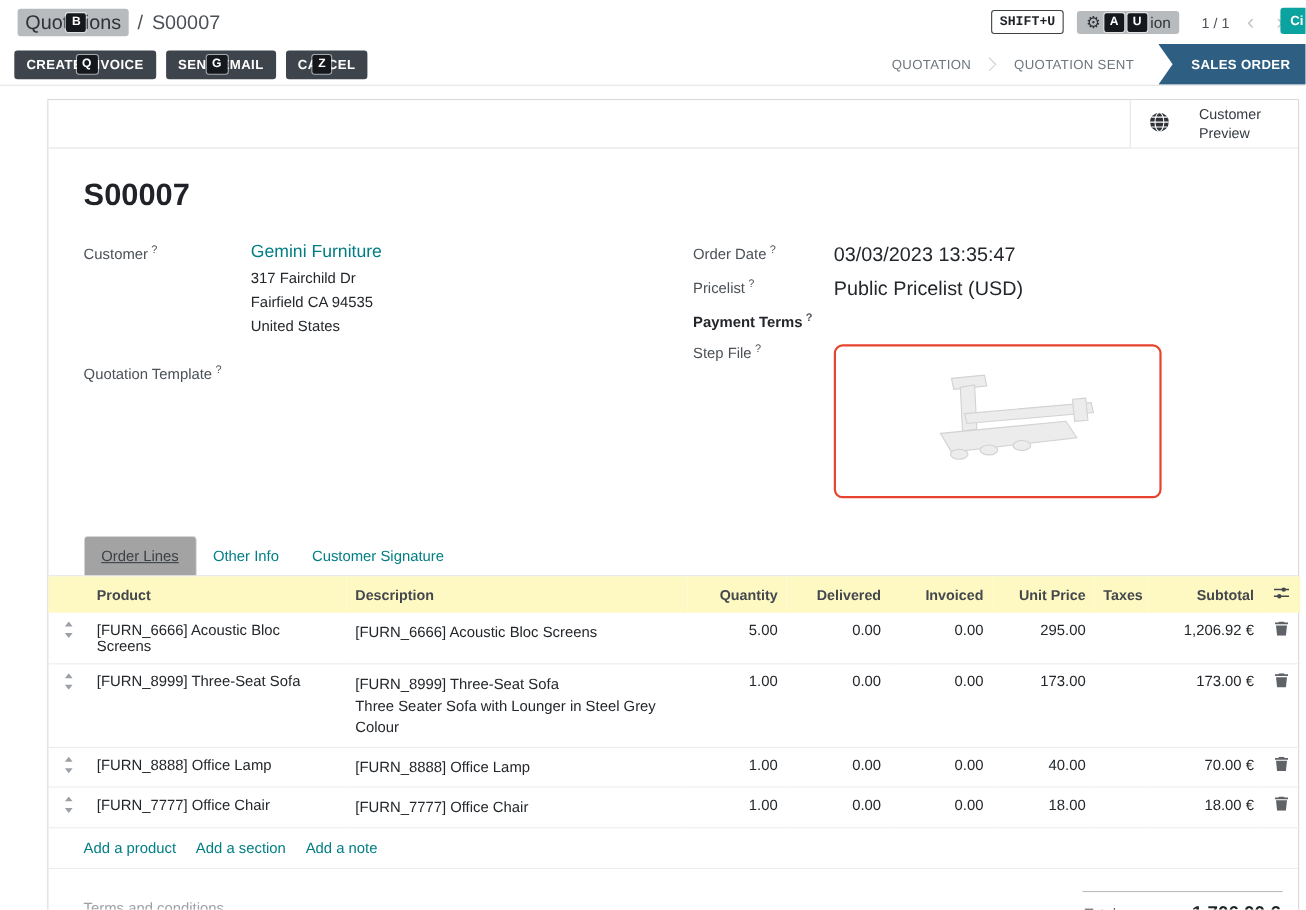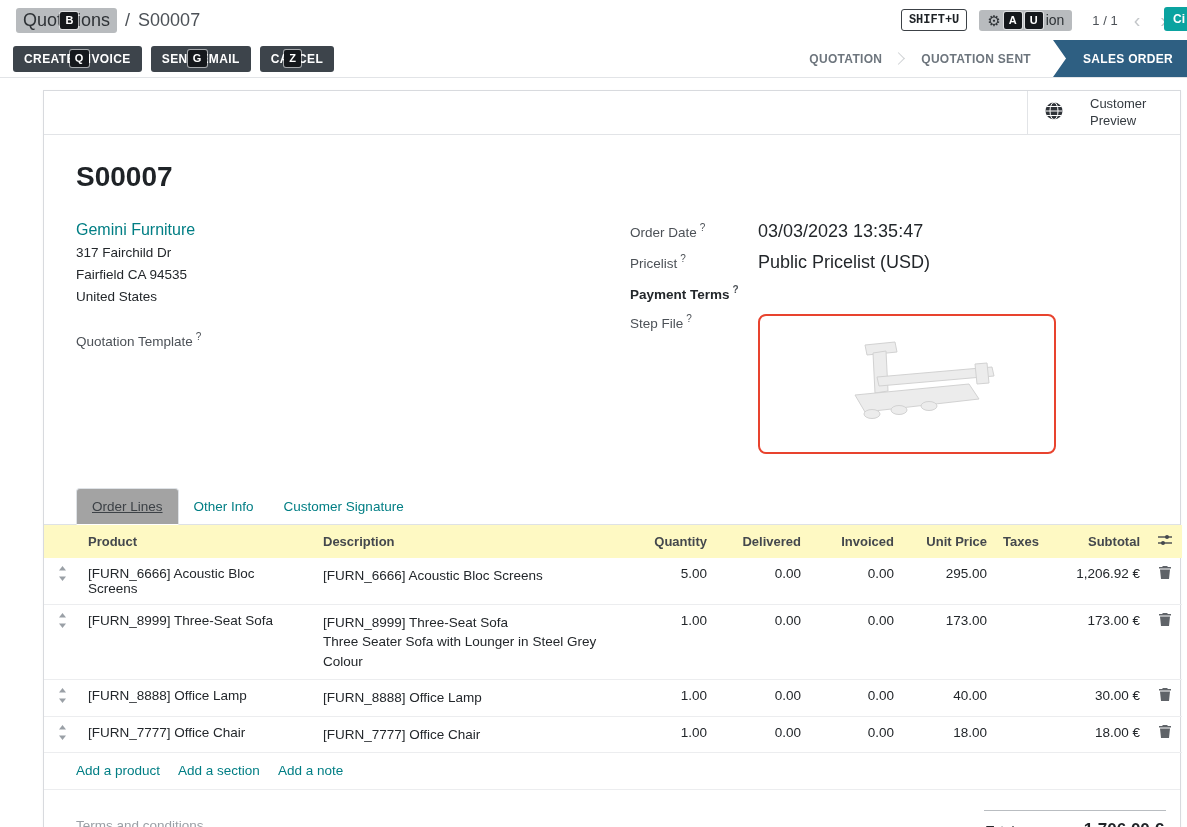--- a/index.html
+++ b/index.html
@@ -42,21 +42,21 @@
     position:relative; background:#3d444b; color:#fff; border:none; border-radius:3px;
     height:26px; padding:0 11px; font-size:12px; font-weight:bold; letter-spacing:.4px;
     font-family:inherit; cursor:pointer;
   }
   .btn-hint { position:absolute; top:4px; }
   .hint-q { left:44%; } .hint-g { left:37%; } .hint-z { left:33%; }
 
   .statusbar { display:flex; align-items:center; height:100%; flex-shrink:0; margin-right:-56px; }
   .stage {
     display:flex; align-items:center; height:100%; padding:0 18px;
-    font-size:12px; font-weight:700; letter-spacing:.3px; color:#6d757d; cursor:pointer;
+    font-size:12px; font-weight:400; letter-spacing:.3px; color:#6d757d; cursor:pointer;
   }
   .stage-sep { width:9px; height:9px; border-top:1px solid #cfd2d5; border-right:1px solid #cfd2d5; transform:rotate(45deg); margin:0 0 0 -6px; }
   .stage-active {
     background:#2e5f82; color:#fff; font-weight:bold; padding:0 70px 0 30px; margin-left:4px;
     clip-path:polygon(0 0, 100% 0, 100% 100%, 0 100%, 13px 50%);
   }
 
   
   .content { padding:12px 6px 0 43px; }
   .sheet { background:#fff; border:1px solid #d8dade; min-height:736px; box-shadow:0 1px 3px rgba(0,0,0,.04); }
@@ -197,20 +197,23 @@
         </button>
       </div>
 
       <div class="head-pad">
         <h1 class="title">S00007</h1>
 
         <div class="field-grid">
 
           <div class="fcol-left">
             <div class="frow">
+              <div class="flabel">
+                <span>Customer</span><sup class="help">?</sup>
+              </div>
               <div>
                 <a class="flink">Gemini Furniture</a>
                 <div class="address">317 Fairchild Dr
 Fairfield CA 94535
 United States</div>
               </div>
             </div>
             <div class="frow">
               <div class="flabel">
                 <span>Quotation Template</span><sup class="help">?</sup>
@@ -339,21 +342,21 @@
                     <path d="M5.5 0 L9 4.5 H2 Z" fill="#9aa0a6"></path>
                     <path d="M5.5 15 L2 10.5 H9 Z" fill="#9aa0a6"></path>
                   </svg></span></td>
             <td>[FURN_8888] Office Lamp</td>
             <td class="cell-desc">[FURN_8888] Office Lamp</td>
             <td class="num">1.00</td>
             <td class="num">0.00</td>
             <td class="num">0.00</td>
             <td class="num">40.00</td>
             <td></td>
-            <td class="num">30.00 €</td>
+            <td class="num">70.00 €</td>
             <td class="cell-trash"><span class="trash"><svg width="12" height="13" viewBox="0 0 12 13">
                     <path fill="#5f6368" d="M4 0h4l1 1h3v1.6H0V1h3l1-1zM1 3.6h10L10 13H2L1 3.6z"></path>
                   </svg></span></td>
           </tr>
           <tr>
             <td class="cell-handle"><span class="drag"><svg width="11" height="15" viewBox="0 0 11 15">
                     <path d="M5.5 0 L9 4.5 H2 Z" fill="#9aa0a6"></path>
                     <path d="M5.5 15 L2 10.5 H9 Z" fill="#9aa0a6"></path>
                   </svg></span></td>
             <td>[FURN_7777] Office Chair</td>

